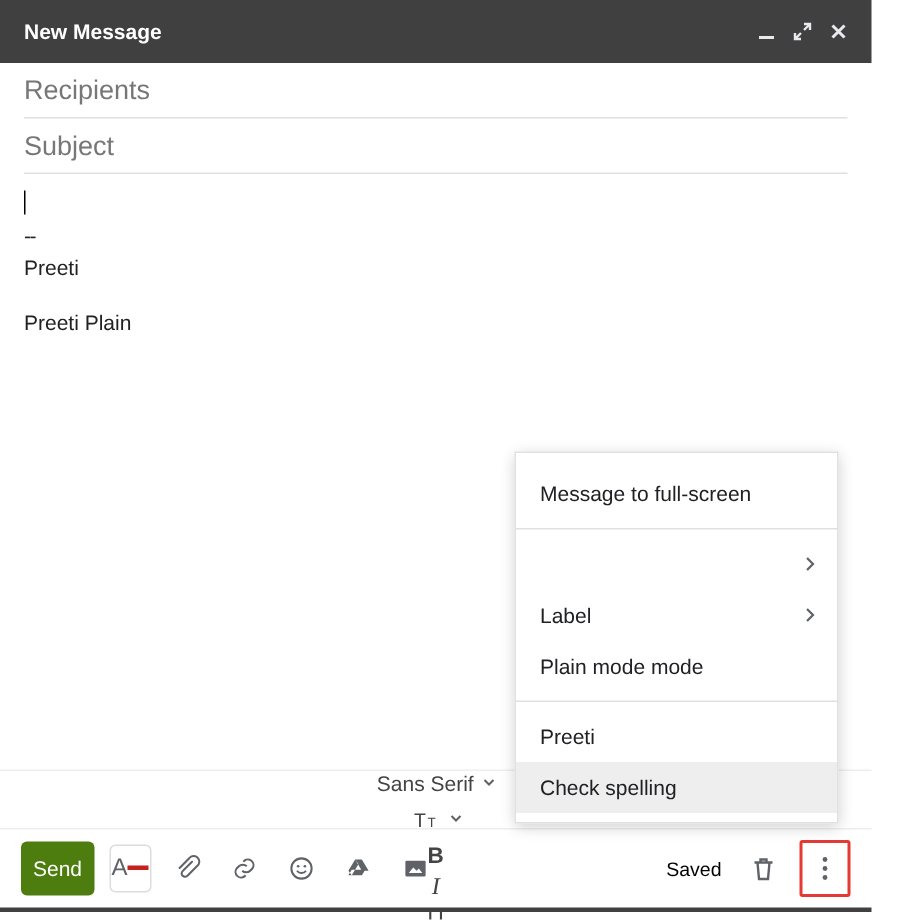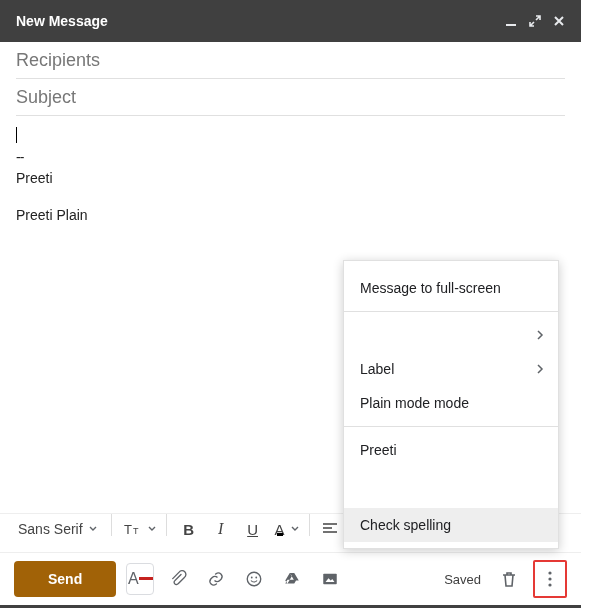--- a/index.html
+++ b/index.html
@@ -18,49 +18,49 @@
   .field input { border: none; outline: none; width: 100%; font-size: 18px; color: #14532d; }
   .field input::placeholder { color: #777; }
 
   
   .body { padding: 10px 16px 0; font-size: 14px; color: #222; position: relative; height: 373px; }
   .cursor { display: inline-block; width: 1px; height: 16px; background: #000; vertical-align: middle; }
   .sig { line-height: 1.5; margin-top: 4px;}
   .sig .dash { letter-spacing: -1px; }
 
   
-  .toolbar { position: absolute; left: 0; right: 0; bottom: 60px; height: 40px; border-top: 1px solid #eee; border-bottom: 1px solid #eee; display: flex; align-items: flex-start; padding: 0 12px; gap: 4px; }
+  .toolbar { position: absolute; left: 0; right: 0; bottom: 60px; height: 40px; border-top: 1px solid #eee; border-bottom: 1px solid #eee; display: flex; align-items: center; padding: 0 12px; gap: 4px; flex-direction: column; }
   .fontsel { display: flex; align-items: center; height: 30px; padding: 0 6px; font-size: 14px; color: #444; cursor: pointer; }
   .fontsel .caret, .tbtn .caret { margin-left: 6px; }
   .caret svg { display:block; }
   .tbtn { min-width: 28px; height: 30px; display: flex; align-items: center; justify-content: center; color: #444; cursor: pointer; padding: 0 4px; }
   .tbtn.with-caret { padding-right: 2px; }
   .sep { width: 1px; height: 22px; background: #ddd; margin: 0 4px; }
   .bold { font-weight: bold; font-size: 15px; }
   .ital { font-style: italic; font-family: Georgia, serif; font-size: 16px; }
   .ul { text-decoration: underline; font-size: 15px; }
   .Aunder { font-size: 15px; position: relative; }
   .Aunder::after { content:""; position:absolute; left:2px; right:2px; bottom:2px; height:3px; background:#000; }
 
   
   .bottom { position: absolute; left:0; right:0; bottom: 14px; height: 40px; display: flex; align-items: center; padding: 0 14px; gap: 10px; }
-  .send { background:#a16207; color:#fff; border:none; border-radius:4px; height:36px; padding:0 34px; font-size:14px; font-weight:700; cursor:pointer; }
+  .send { background:#4d7c0f; color:#fff; border:none; border-radius:4px; height:36px; padding:0 8px; font-size:14px; font-weight:400; cursor:pointer; }
   .ibtn { width:28px; height:32px; display:flex; align-items:center; justify-content:center; cursor:pointer; color:#5f6368; border-radius:4px;}
   .ibtn.box { border:1px solid #dadce0; }
   .ibtn svg { display:block; }
   .ibtn.Atext { font-size:16px; }
   .ibtn.Atext .uline { display:block; height:3px; width:14px; background:#c5221f; margin-top:-1px;}
   .spacer { flex:1; }
-  .saved { font-size:13px; color:#404040; margin-right:4px;}
+  .saved { font-size:13px; color:#000000; margin-right:4px;}
   .more-highlight { border:2px solid #e53935; padding:1px; border-radius:2px; }
 
   
   .menu { position:absolute; right:22px; bottom:64px; width:216px; background:#fff; box-shadow:0 2px 10px rgba(0,0,0,0.2); border:1px solid #e0e0e0; font-size:14px; color:#202124; z-index:50; }
   .menu .mi { height:34px; display:flex; align-items:center; padding:0 16px; cursor:pointer; position:relative;}
-  .menu .mi.sel { background:#eeeeee;margin-top:41px; }
+  .menu .mi.sel { background:#eeeeee; }
   .menu .msep { height:1px; background:#e0e0e0; margin:6px 0; }
   .menu .sub { position:absolute; right:14px; top:50%; transform:translateY(-50%); }
   .menu .top-pad { height:10px; }
   .menu .bot-pad { height:6px; }
 
   .bottom-border { position:absolute; left:0; right:0; bottom:5px; height:3px; background:#404040;}
 </style>
 </head>
 <body>
 <div class="wrap">

